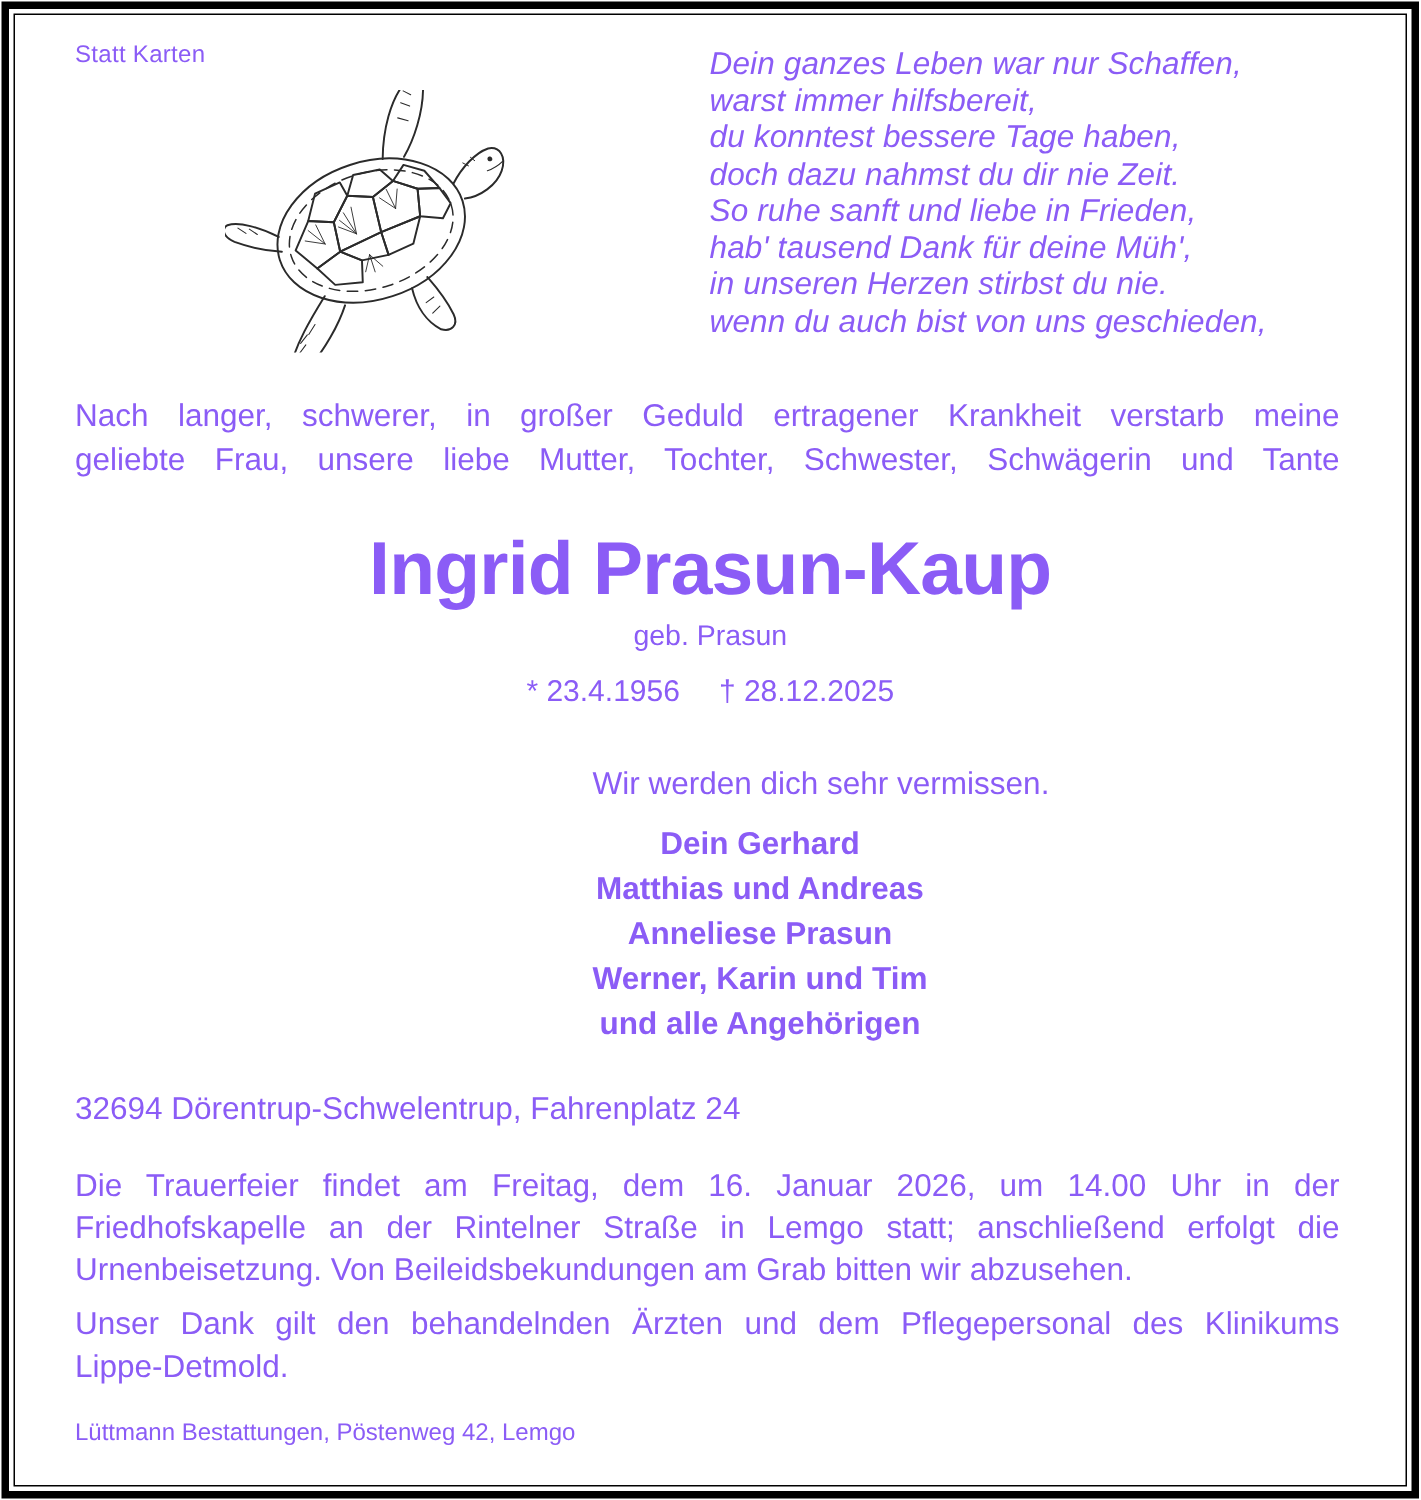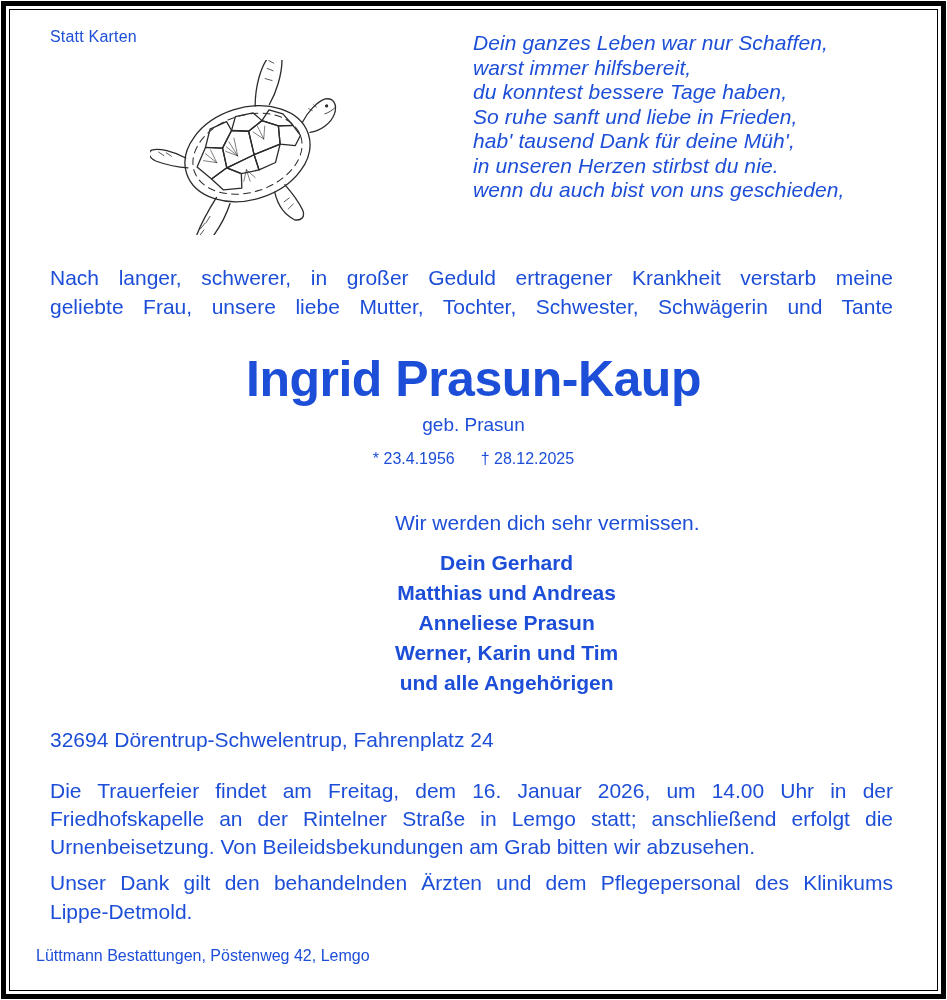--- a/index.html
+++ b/index.html
@@ -1,53 +1,53 @@
 <!DOCTYPE html>
 <html><head>
 <meta charset="utf-8">
 <style>
   * { margin:0; padding:0; box-sizing:border-box; }
   html,body { background:#ffffff; }
   .page {
     position:relative;
     width:947px; height:1000px;
     background:#ffffff;
-    color:#1d4ed8;
+    color:#8b5cf6;
     font-family:"Liberation Sans", sans-serif;
     overflow:hidden;
   }
   .frame-outer { position:absolute; inset:1px; border:5px solid #000; pointer-events:none; }
   .frame-inner { position:absolute; inset:9px; border:1.5px solid #000; pointer-events:none; }
 
   .abs { position:absolute; }
 
   .statt-karten { left:50px; top:28px; font-size:16px; letter-spacing:0.2px; }
 
   .turtle { left:150px; top:60px; }
 
   .poem { left:473px; top:31px; width:436px; font-style:italic; font-size:21px; line-height:24.5px; letter-spacing:0.1px; }
 
   .intro { left:50px; top:264px; width:843px; font-size:21px; line-height:28.5px; }
   .line-just { text-align:justify; text-align-last:justify; }
 
   .center-block { left:52px; top:350px; width:843px; text-align:center; }
   .deceased-name { font-size:50px; font-weight:bold; letter-spacing:-0.5px; line-height:1.18; }
   .maiden-name { font-size:19px; margin-top:5px; }
-  .dates { font-size:16px; margin-top:14px; }
+  .dates { font-size:20px; margin-top:14px; }
   .dates .death { margin-left:26px; }
 
   .farewell { left:395px; top:511px; font-size:21px; }
   .mourners { left:395px; top:548px; font-size:21px; font-weight:bold; line-height:30px;text-align:center; }
 
   .address { left:50px; top:728px; font-size:21px; }
 
   .funeral { left:50px; top:777px; width:843px; font-size:21px; line-height:28px; }
   .thanks  { left:50px; top:869px; width:843px; font-size:21px; line-height:28.5px; }
 
-  .undertaker { left:36px; top:947px; font-size:16px; }
+  .undertaker { left:50px; top:947px; font-size:16px; }
 </style>
 </head>
 <body>
 
 <div class="page">
   <div class="frame-outer"></div>
   <div class="frame-inner"></div>
 
   <div class="abs statt-karten">Statt Karten</div>
 
@@ -91,20 +91,21 @@
         <path d="M66,92 l-12,-6 M66,92 l-8,-12 M66,92 l-2,-14" stroke-width="0.55"></path>
         <path d="M92,108 l-6,10 M92,108 l0,12 M92,108 l6,10" stroke-width="0.55"></path>
       </g>
     </svg>
   </div>
 
   <div class="abs poem">
     <div>Dein ganzes Leben war nur Schaffen,</div>
     <div>warst immer hilfsbereit,</div>
     <div>du konntest bessere Tage haben,</div>
+    <div>doch dazu nahmst du dir nie Zeit.</div>
     <div>So ruhe sanft und liebe in Frieden,</div>
     <div>hab' tausend Dank für deine Müh',</div>
     <div>in unseren Herzen stirbst du nie.</div>
     <div>wenn du auch bist von uns geschieden,</div>
   </div>
 
   <div class="abs intro">
     <div class="line-just">Nach langer, schwerer, in großer Geduld ertragener Krankheit verstarb meine</div>
     <div class="line-just">geliebte Frau, unsere liebe Mutter, Tochter, Schwester, Schwägerin und Tante</div>
   </div>

